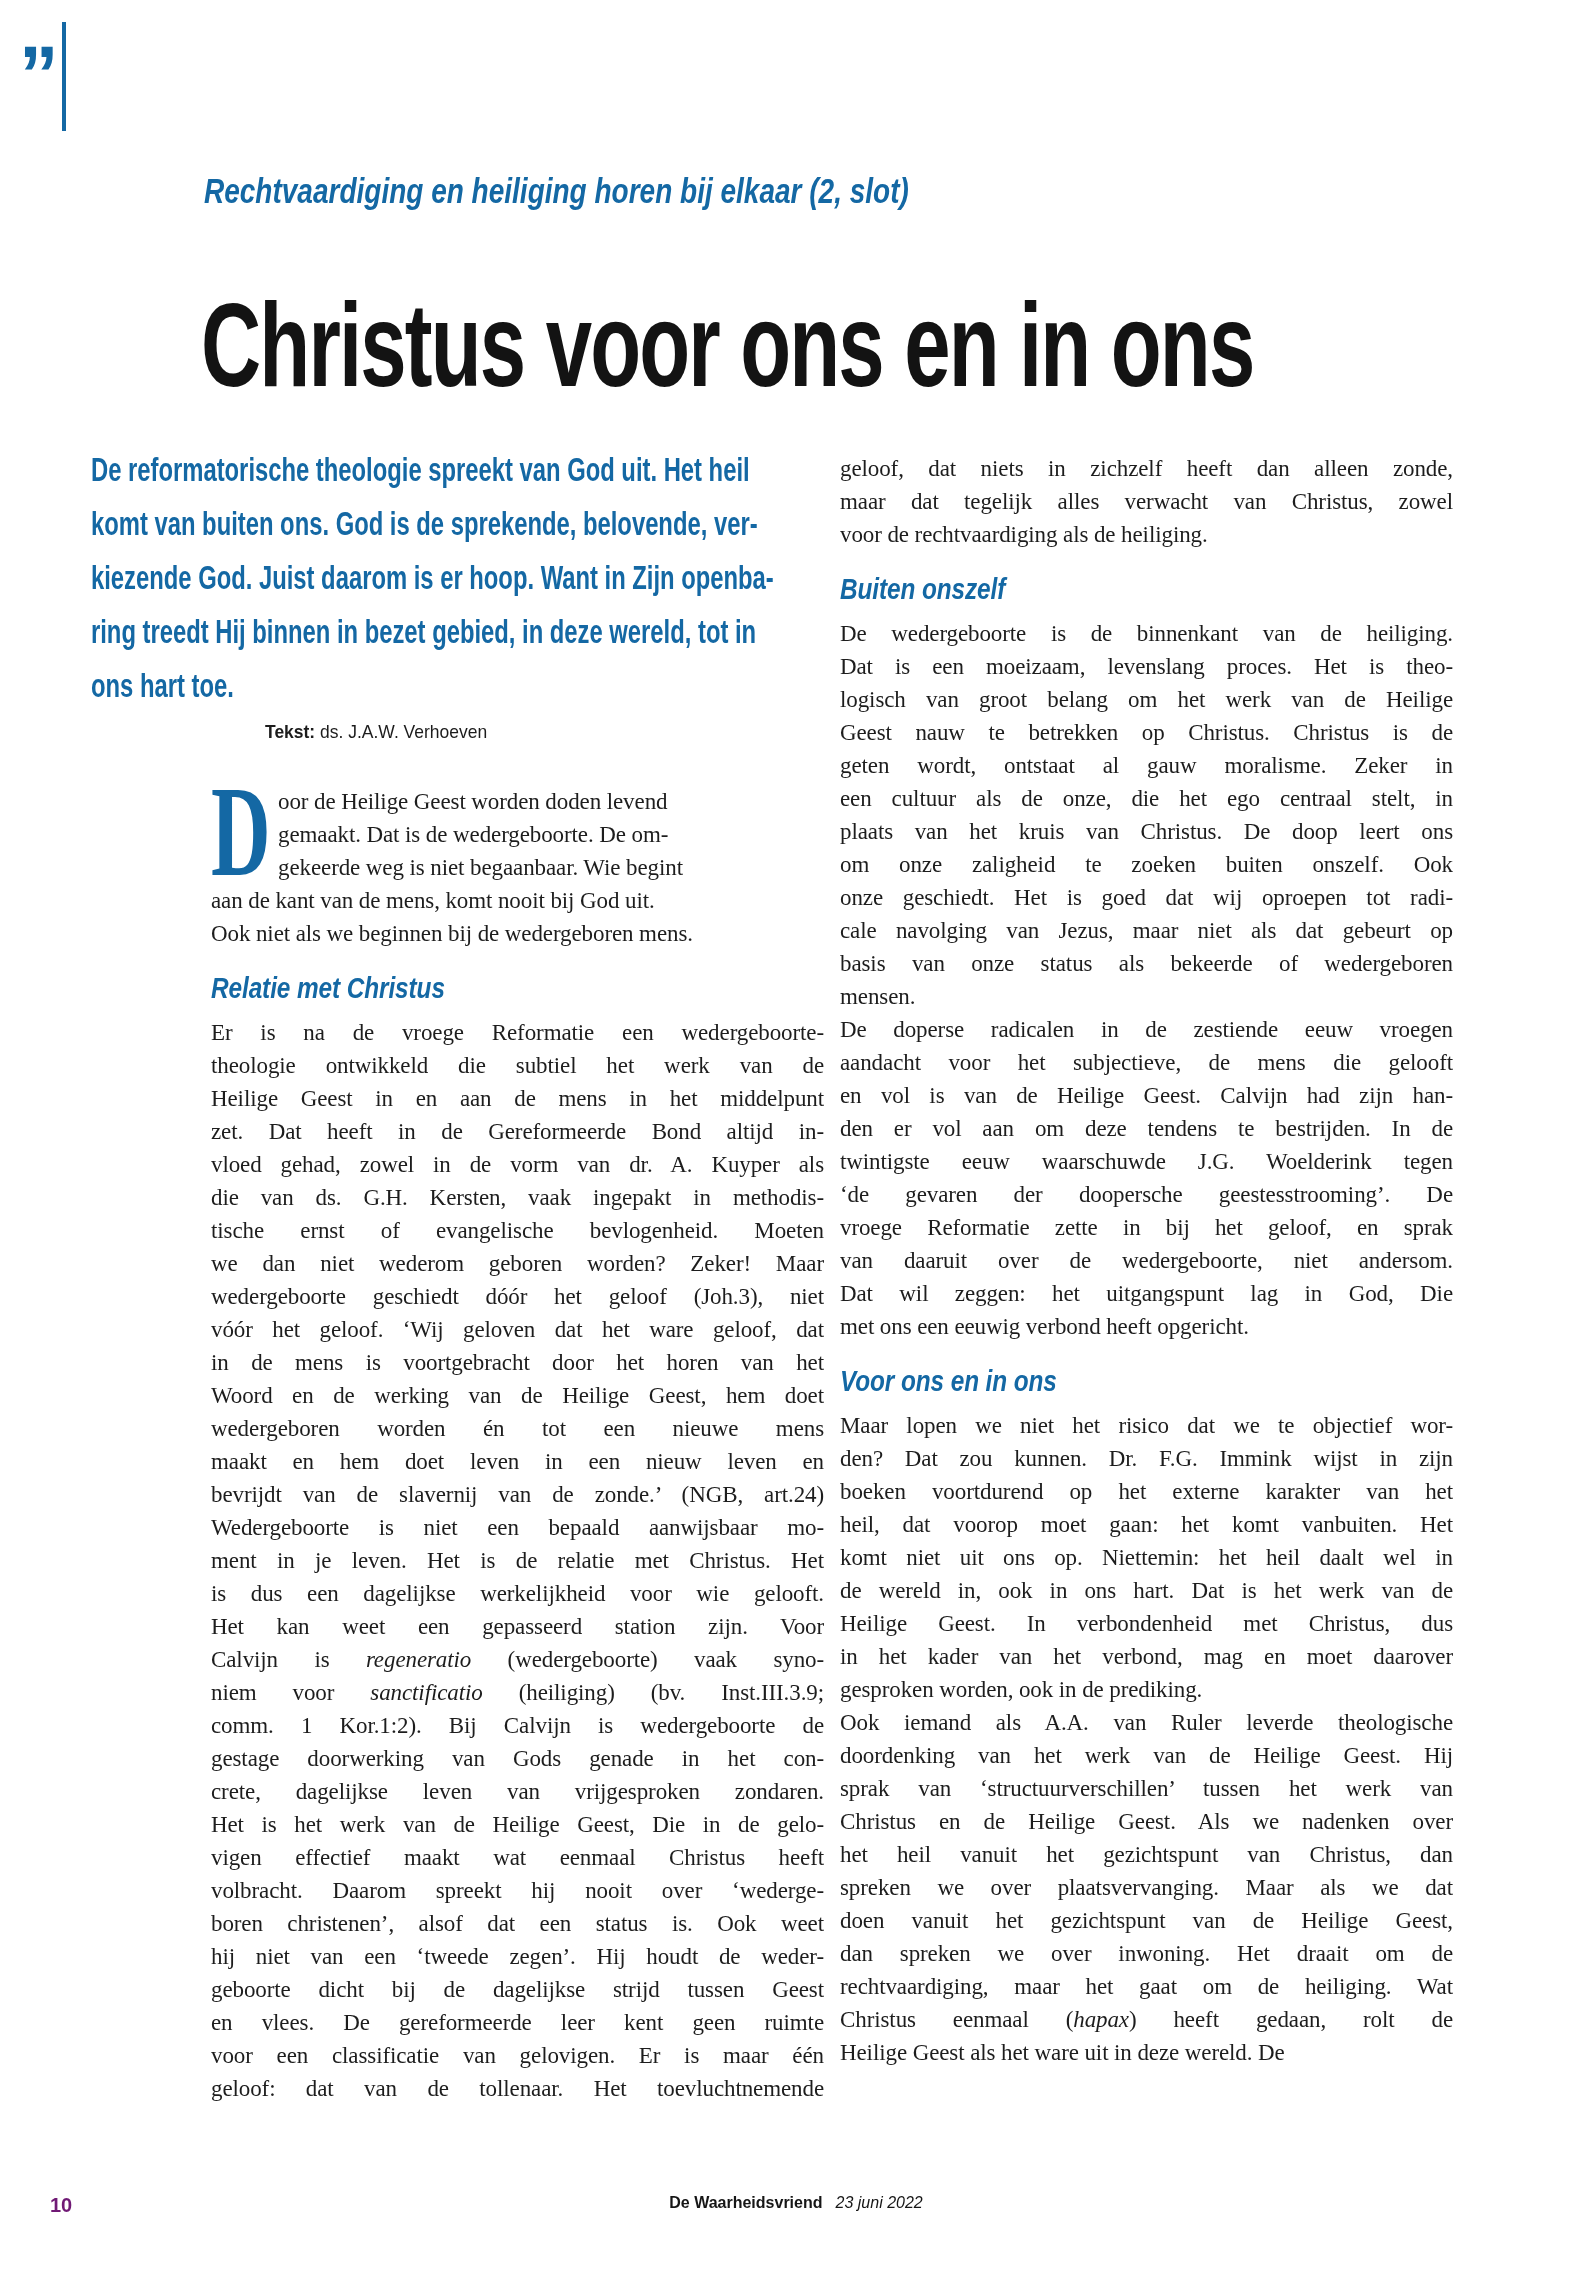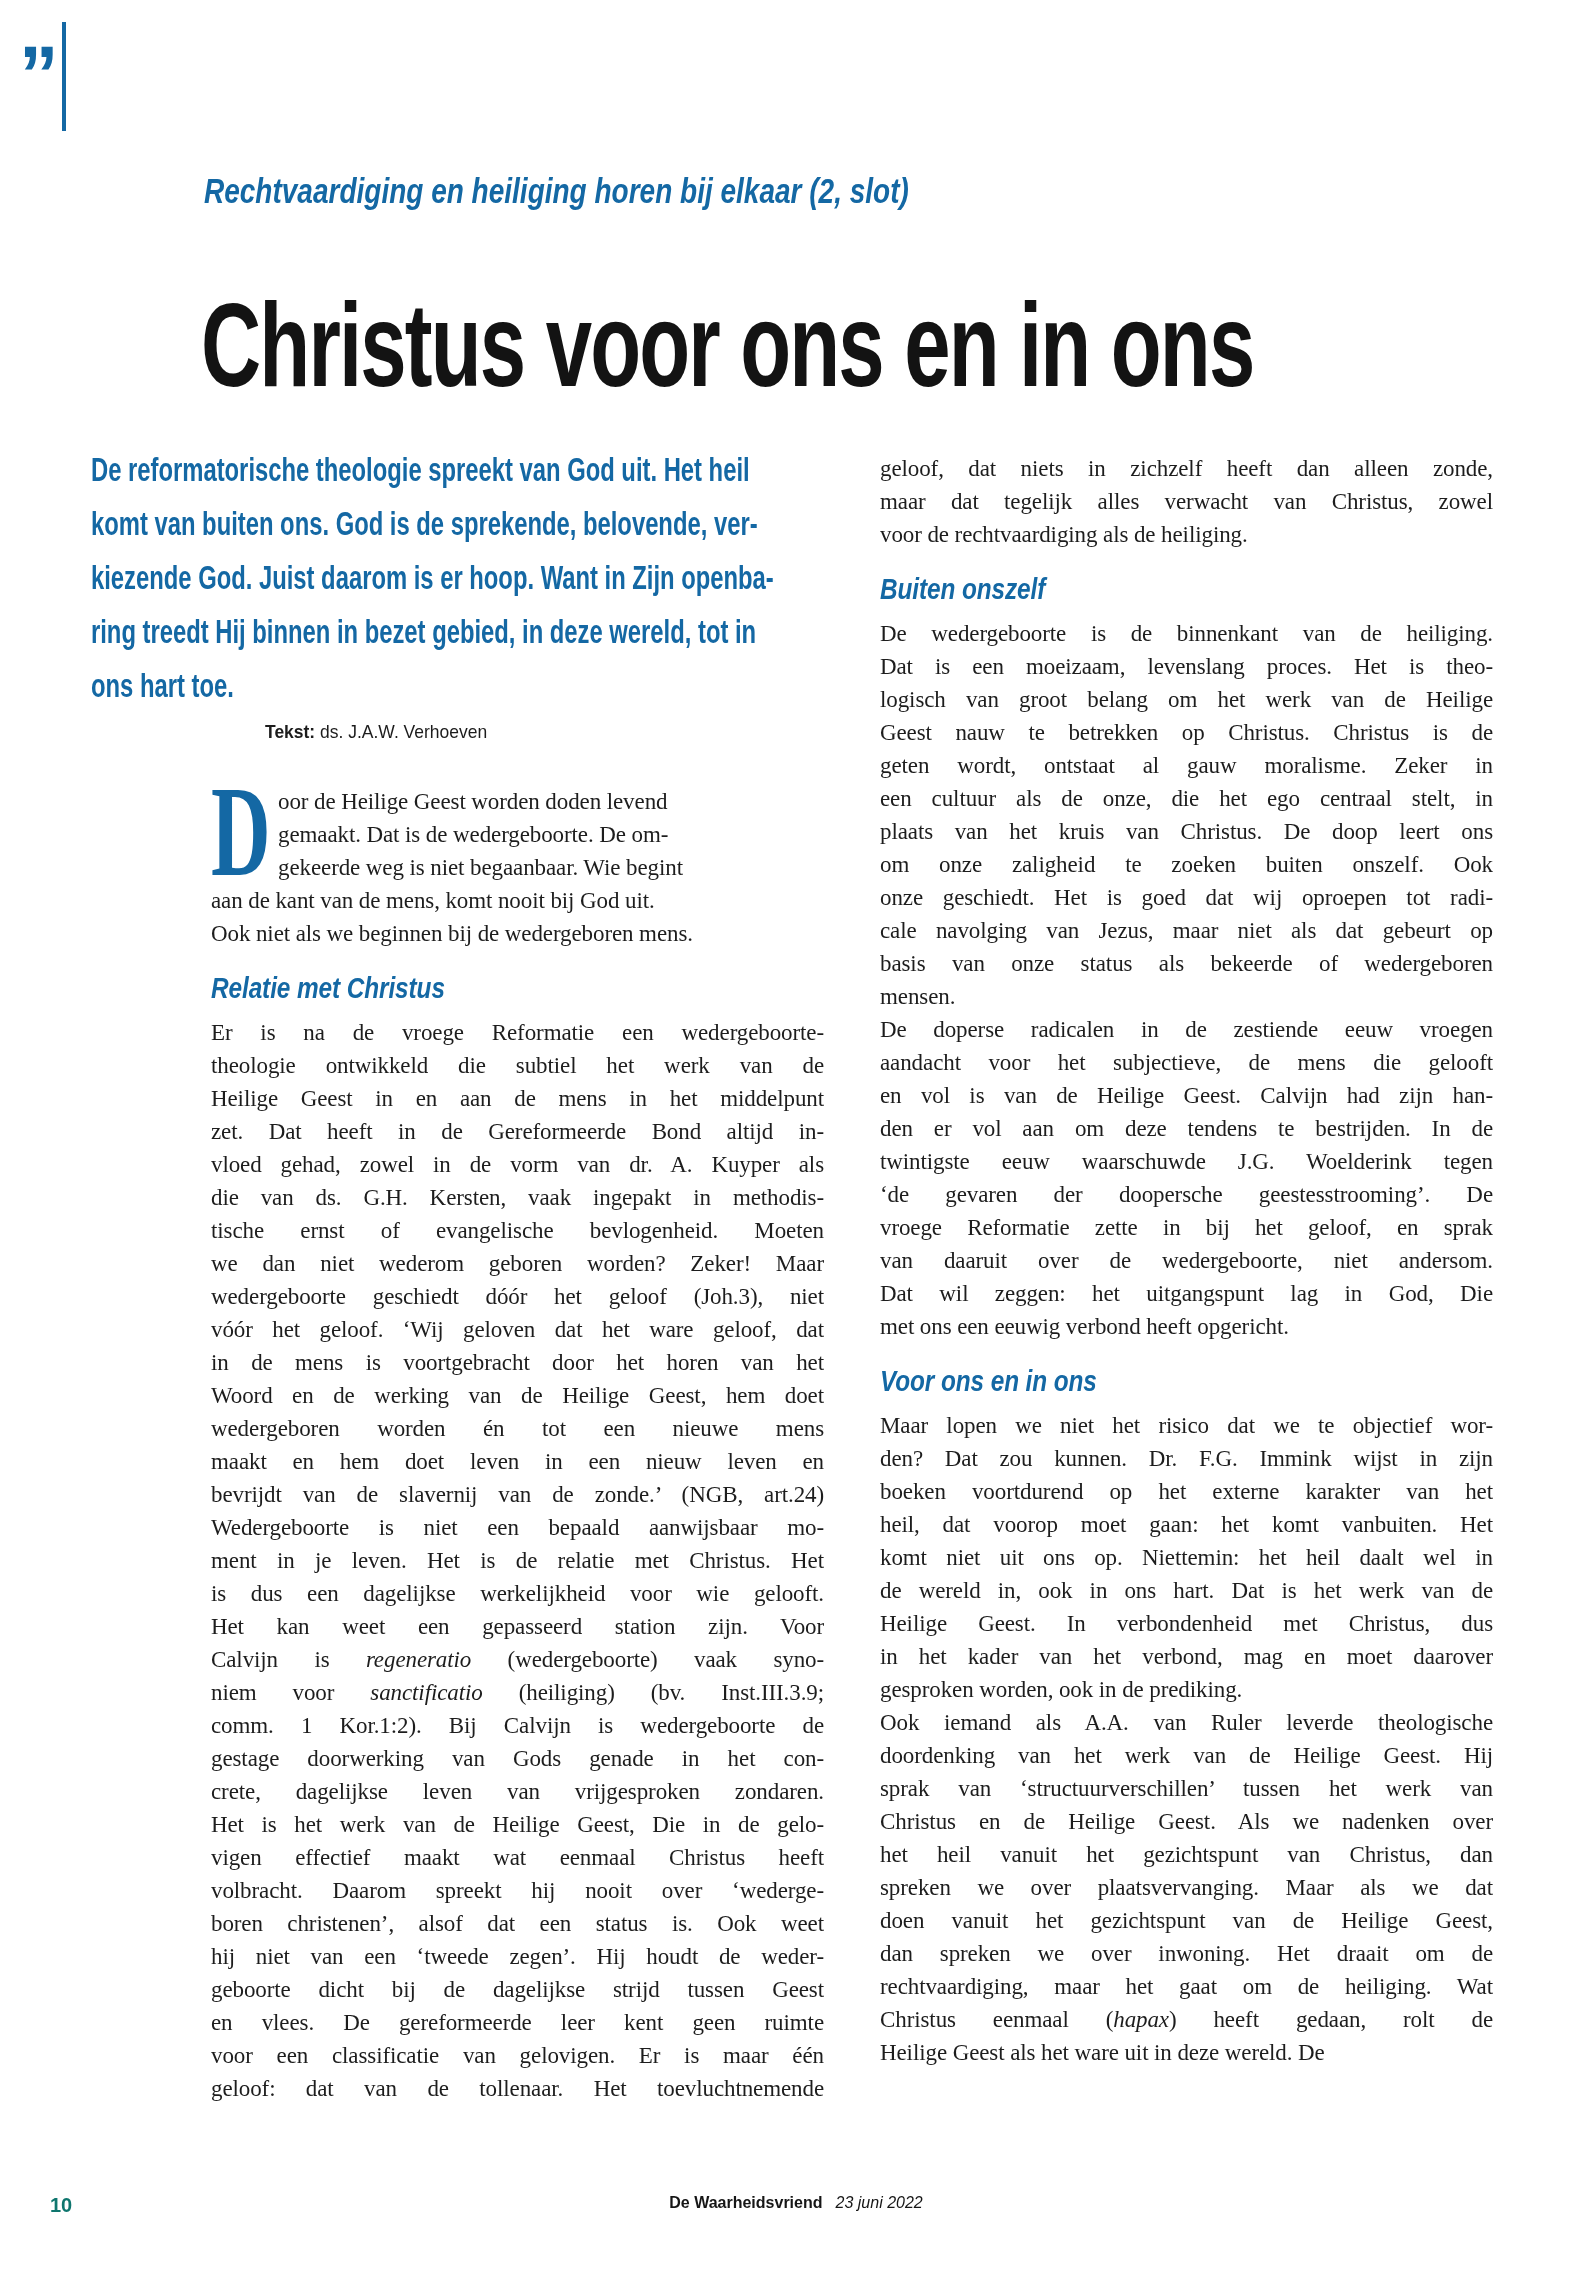--- a/index.html
+++ b/index.html
@@ -39,21 +39,21 @@
     position:absolute; left:265px; top:721px;
     font-family:"Liberation Sans", sans-serif; font-size:19px; color:#1c1c1c;
     transform:scaleX(0.92); transform-origin:left top; white-space:nowrap;
   }
   .byline .byline-label { font-weight:bold; }
   .col {
     position:absolute; width:613px; font-size:23px; line-height:33px;
     color:#1d1d1d; letter-spacing:-0.1px;
   }
   .col-left  { left:211px;  top:785px; }
-  .col-right { left:880px; top:452px; }
+  .col-right { left:840px; top:452px; }
   .line { text-align:justify; text-align-last:justify; }
   .line.final { text-align-last:left; }
   .line em { font-style:italic; }
   .opening { overflow:visible; }
   .opening .line { text-align:left; text-align-last:left; }
   .dropcap {
     float:left; width:55px; height:98px; line-height:93px;
     font-family:"Liberation Serif", serif; font-weight:bold;
     font-size:129px; color:var(--accent,#1468A4);
     transform:scaleX(0.64); transform-origin:left top;
@@ -62,21 +62,21 @@
   .sec-heading {
     margin-top:22.4px; margin-bottom:10.4px; line-height:33px;
     font-family:"Liberation Sans", sans-serif; font-style:italic; font-weight:bold;
     font-size:29px; color:var(--accent,#1468A4);
     transform:scaleX(0.84); transform-origin:left top;
     text-align:left; white-space:nowrap;
   }
   .footer-page-num {
     position:absolute; left:50px; top:2194px;
     font-family:"Liberation Sans", sans-serif; font-weight:bold;
-    font-size:20px; color:#0f766e;
+    font-size:20px; color:#701a75;
   }
   .footer-center {
     position:absolute; left:0; top:2194px; width:1592px; text-align:center;
     font-family:"Liberation Sans", sans-serif; font-size:16px; color:#161616;
   }
   .footer-center .mag { font-weight:bold; }
   .footer-center .date { font-style:italic; margin-left:8.6px; }
 </style>
 </head>
 <body>

